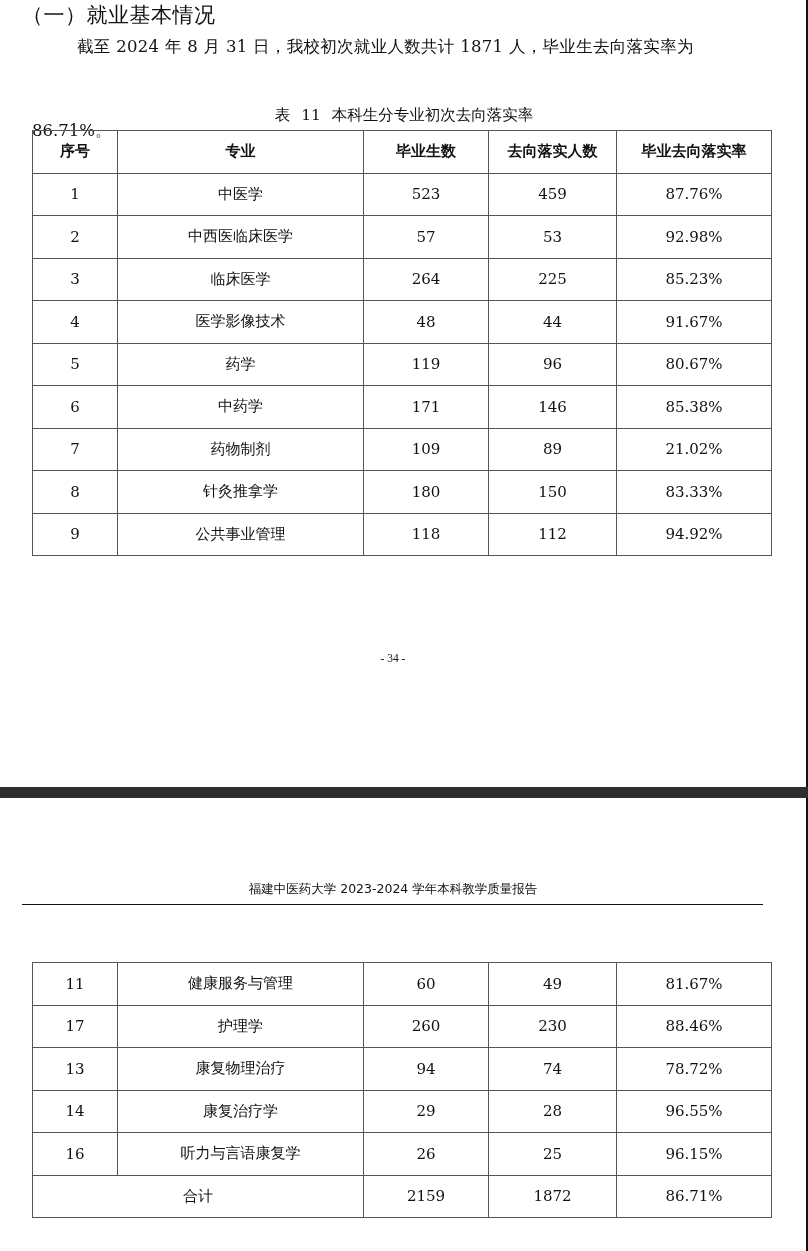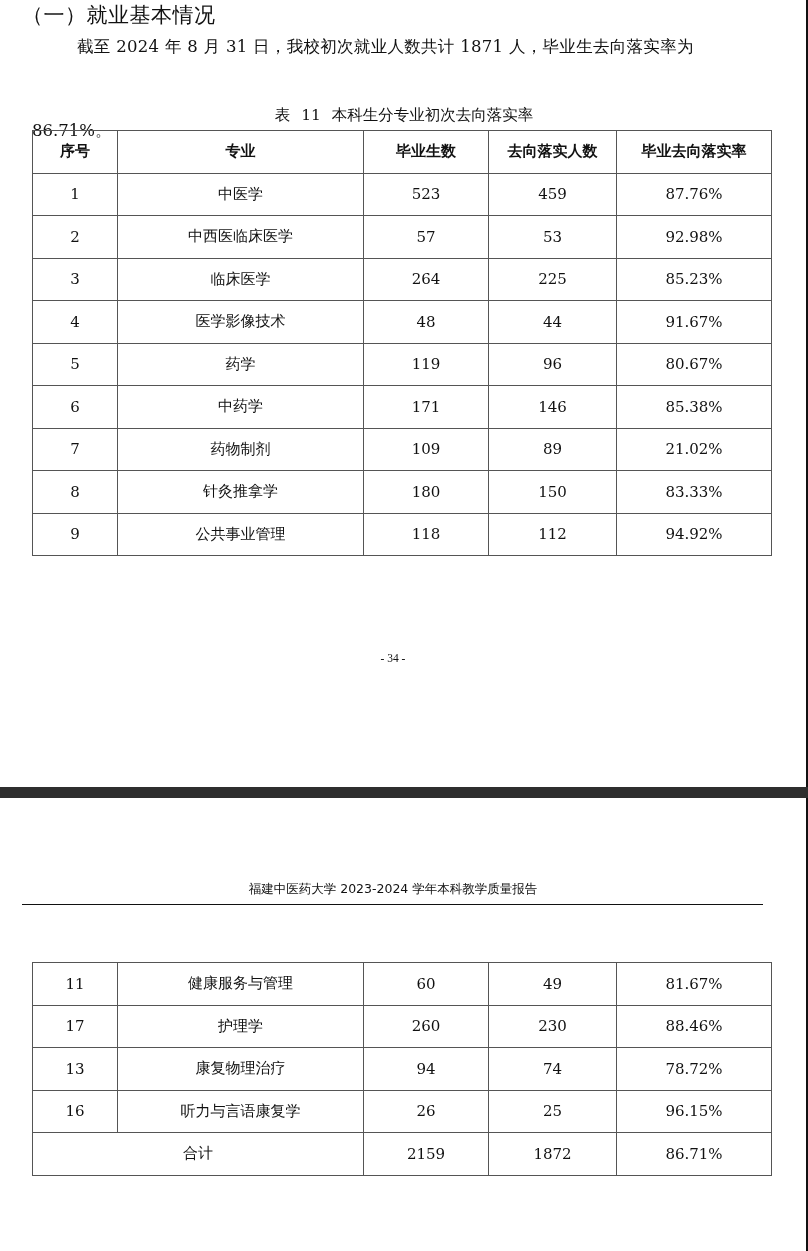--- a/index.html
+++ b/index.html
@@ -147,20 +147,27 @@
         <td>88.46%</td>
       </tr>
       <tr>
         <td>13</td>
         <td>康复物理治疗</td>
         <td>94</td>
         <td>74</td>
         <td>78.72%</td>
       </tr>
       <tr>
+        <td>14</td>
+        <td>康复治疗学</td>
+        <td>29</td>
+        <td>28</td>
+        <td>96.55%</td>
+      </tr>
+      <tr>
         <td>16</td>
         <td>听力与言语康复学</td>
         <td>26</td>
         <td>25</td>
         <td>96.15%</td>
       </tr>
     </tbody>
   <tbody>
       <tr>
     <td colspan="2">合计</td>

